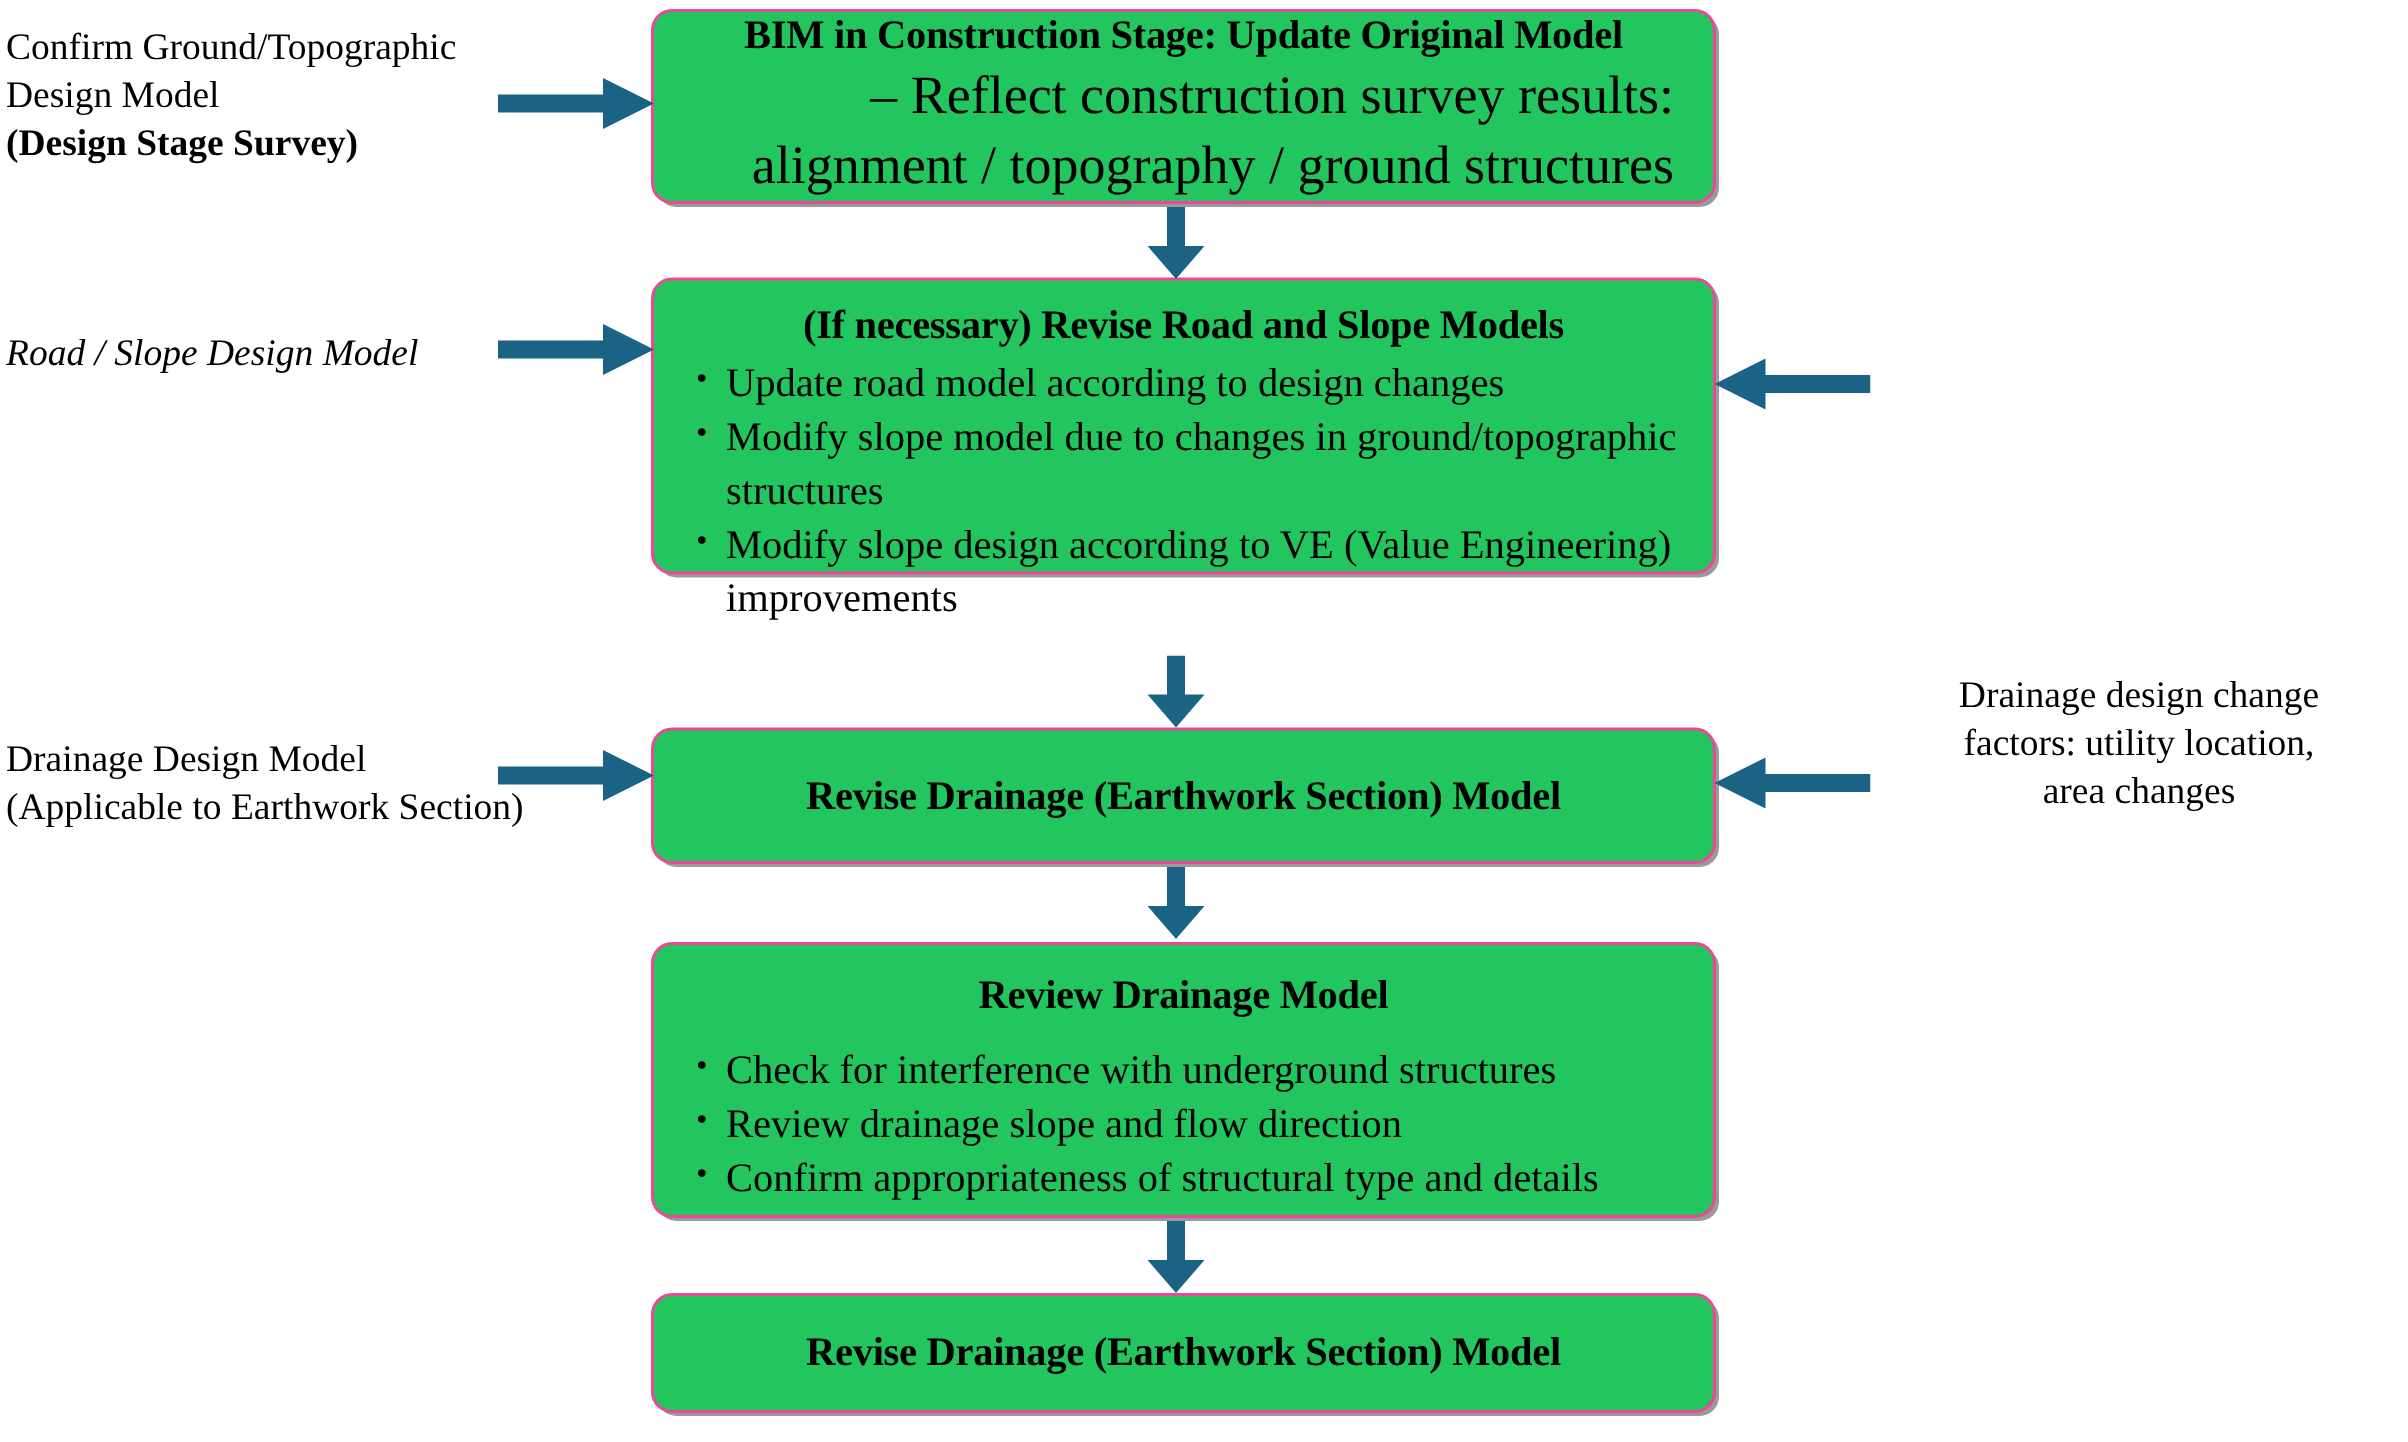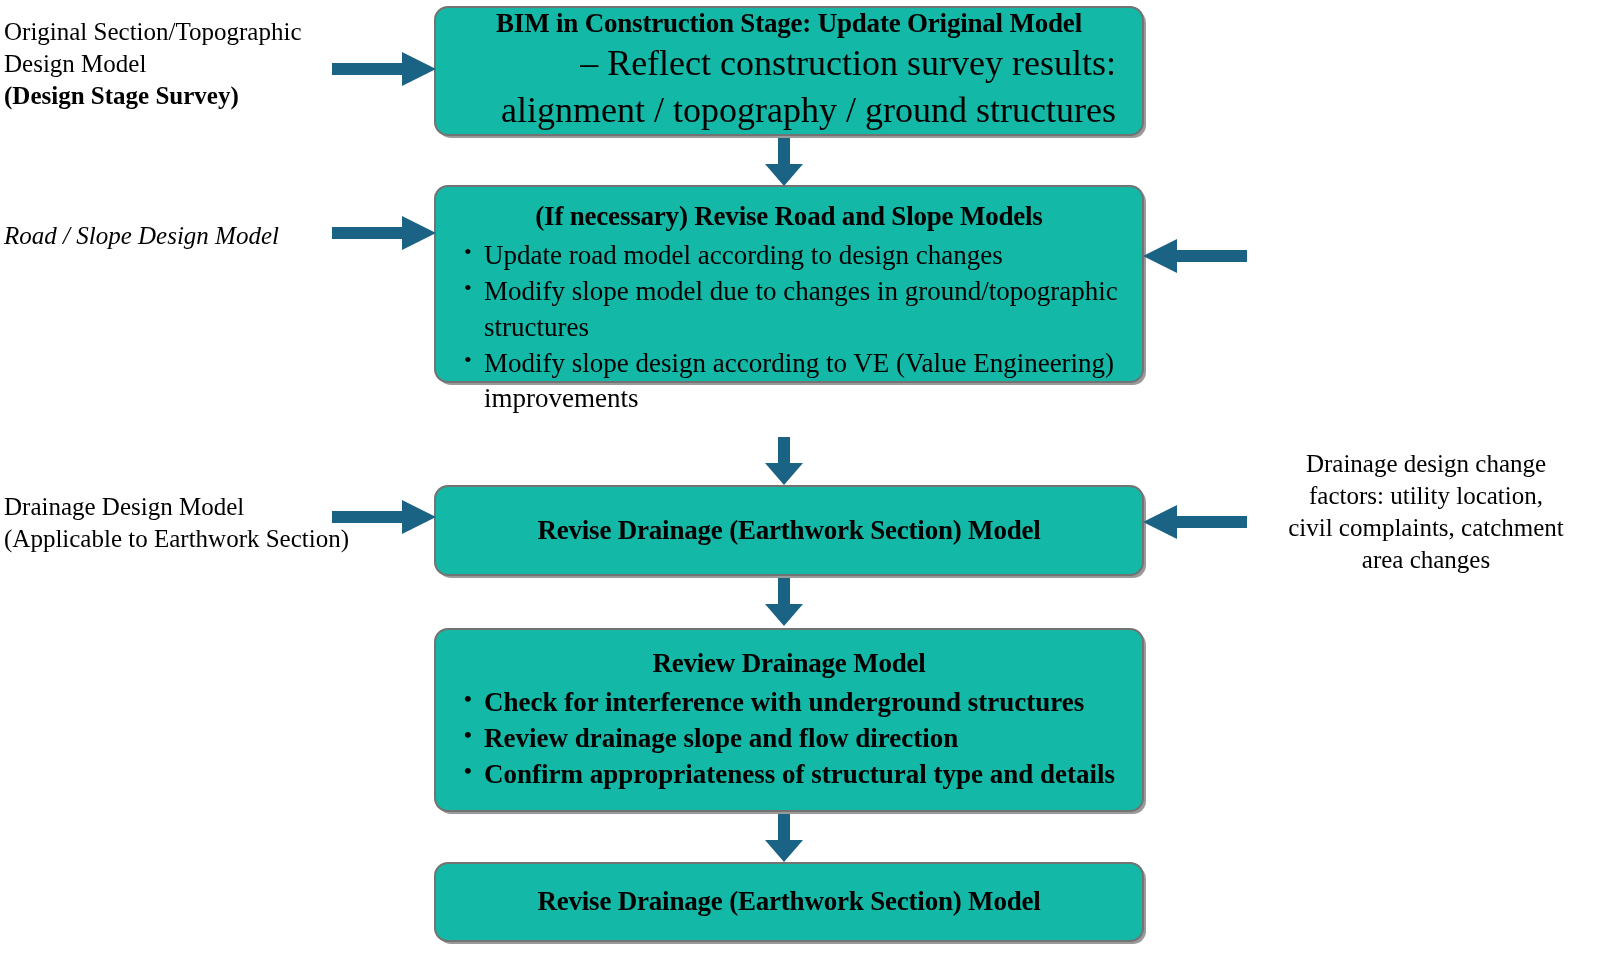--- a/index.html
+++ b/index.html
@@ -16,22 +16,22 @@
     width: 1605px;
     height: 961px;
     background: #ffffff;
     overflow: hidden;
   }
 
   
   .proc-box {
     position: absolute;
     box-sizing: border-box;
-    background: #14b8a6;
-    border: 2px solid #737373;
+    background: #22c55e;
+    border: 2px solid #ec4899;
     border-radius: 14px;
     box-shadow: 3px 3px 0 -1px #9a9a9a;
     display: flex;
     flex-direction: column;
     justify-content: center;
   }
   .proc-title {
     text-align: center;
     font-weight: bold;
     font-size: 27px;
@@ -78,39 +78,38 @@
   
   .arrow { position: absolute; }
   .arrow svg { display: block; }
 </style>
 </head>
 <body>
 
 <div id="canvas">
 
   <div class="side-label left" style="left:4px; top:16px; width:330px;">
-    <div>Original Section/Topographic</div>
+    <div>Confirm Ground/Topographic</div>
     <div>Design Model</div>
     <div style="font-weight:bold;">(Design Stage Survey)</div>
   </div>
 
   <div class="side-label left" style="left:4px; top:220px; width:330px;font-style:italic;">
     <div>Road / Slope Design Model</div>
   </div>
 
   <div class="side-label left" style="left:4px; top:491px; width:390px;">
     <div>Drainage Design Model</div>
     <div>(Applicable to Earthwork Section)</div>
   </div>
 
 
   <div class="side-label right" style="left:1248px; top:448px; width:356px;">
     <div>Drainage design change</div>
     <div>factors: utility location,</div>
-    <div>civil complaints, catchment</div>
     <div>area changes</div>
   </div>
 
   <div class="proc-box" style="left:434px; top:6px; width:710px; height:130px;">
     <div class="proc-title">BIM in Construction Stage: Update Original Model</div>
     <div class="proc-sub">– Reflect construction survey results: alignment / topography / ground structures</div>
   </div>
 
   <div class="proc-box" style="left:434px; top:185px; width:710px; height:198px; justify-content:flex-start; padding-top:14px;">
     <div class="proc-title">(If necessary) Revise Road and Slope Models</div>
@@ -120,21 +119,21 @@
       <li>Modify slope design according to VE (Value Engineering) improvements</li>
     </ul>
   </div>
 
   <div class="proc-box" style="left:434px; top:485px; width:710px; height:91px;">
     <div class="proc-title">Revise Drainage (Earthwork Section) Model</div>
   </div>
 
   <div class="proc-box" style="left:434px; top:628px; width:710px; height:184px; justify-content:flex-start; padding-top:18px;">
     <div class="proc-title">Review Drainage Model</div>
-    <ul class="bullets" style="margin-top:5px;font-weight:bold;">
+    <ul class="bullets" style="margin-top:16px;">
       <li>Check for interference with underground structures</li>
       <li>Review drainage slope and flow direction</li>
       <li>Confirm appropriateness of structural type and details</li>
     </ul>
   </div>
 
   <div class="proc-box" style="left:434px; top:862px; width:710px; height:80px;">
     <div class="proc-title">Revise Drainage (Earthwork Section) Model</div>
   </div>
 

